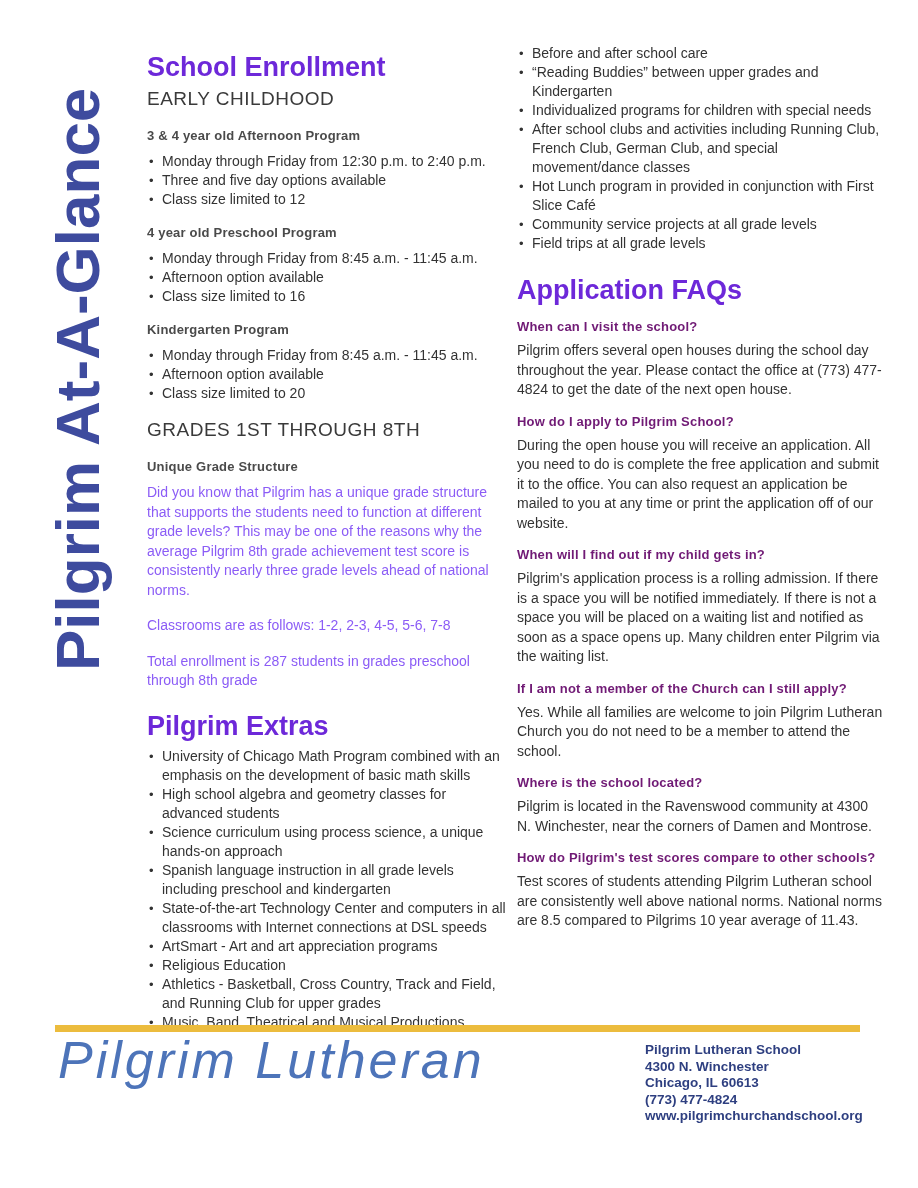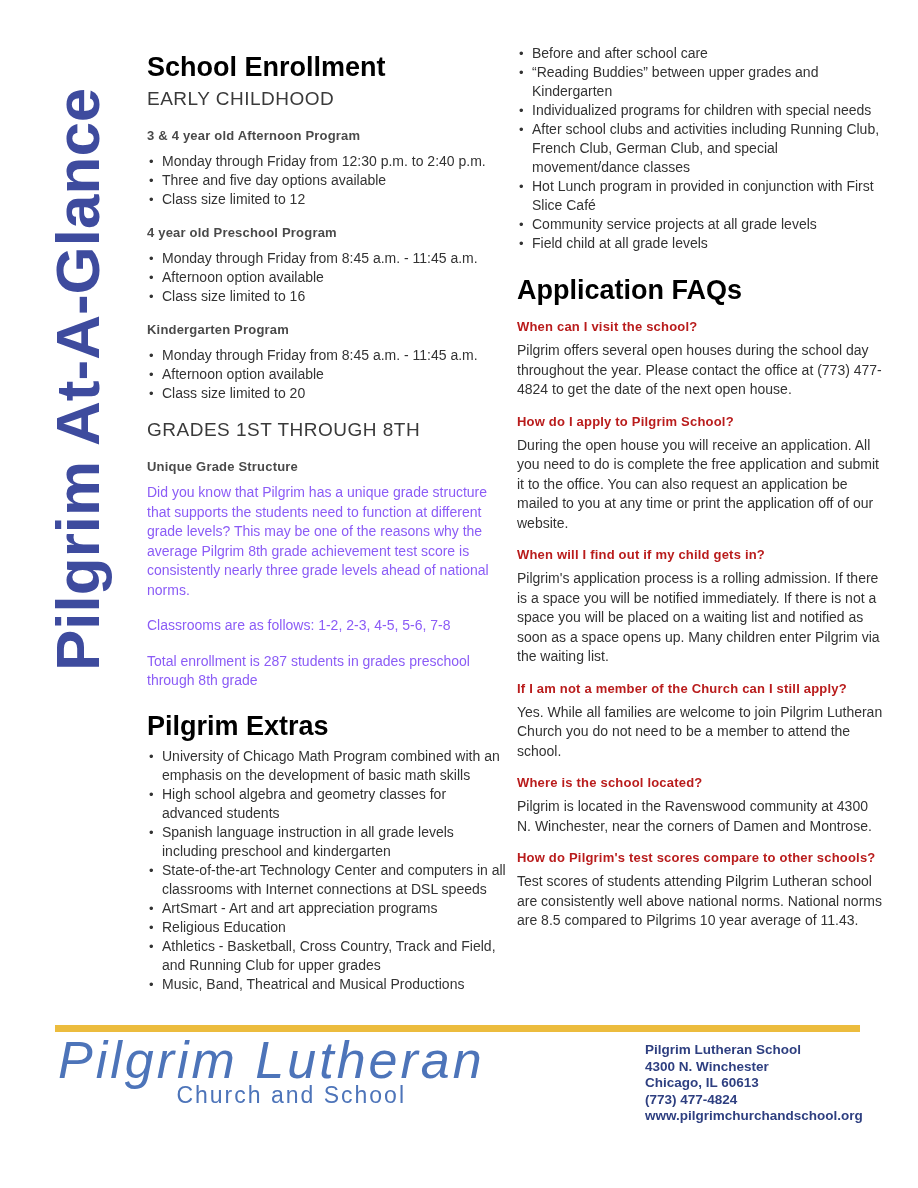--- a/index.html
+++ b/index.html
@@ -13,39 +13,39 @@
     position:absolute; left:26px; top:40px; height:678px;
     writing-mode:vertical-rl; transform:rotate(180deg);
     font-size:62px; font-weight:bold; color:#3e4b9e;
     letter-spacing:0px; line-height:104px; text-align:center; white-space:nowrap;
   }
 
   
   .col-left  { position:absolute; left:147px; top:52px; width:360px; }
   .col-right { position:absolute; left:517px; top:44px; width:368px; }
 
-  h1.section { font-size:27px; line-height:30px; font-weight:bold; color:#000000; margin:0 0 6px 0; }
+  h1.section { font-size:27px; line-height:30px; font-weight:bold; color:#6d28d9; margin:0 0 6px 0; }
   h2.subsection { font-size:19px; line-height:22px; font-weight:500; color:#3a3a3a; margin:0 0 18px 0; letter-spacing:0.5px; }
   h3.minor { font-size:13px; line-height:15px; font-weight:bold; color:#4a4a4a; margin:0 0 9px 0; letter-spacing:0.2px; }
 
   ul.bullets { list-style:none; margin:0 0 16px 0; padding:0; }
   ul.bullets li {
     position:relative; padding-left:15px; font-size:14px; line-height:19px; color:#333333;
   }
   ul.bullets li::before {
     content:"•"; position:absolute; left:2px; top:0; font-size:13px; color:#333333;
   }
 
   p.body { font-size:14px; line-height:19.5px; color:#8b5cf6; margin:0 0 16px 0; }
 
   .grades-block { margin-top:13px; }
   .extras-block { margin-top:20px; }
   .faq-block { margin-top:22px; }
 
-  .faq-q { font-size:13px; line-height:15px; font-weight:bold; color:#b91c1c; margin:14px 0 7px 0; letter-spacing:0.2px; }
+  .faq-q { font-size:13px; line-height:15px; font-weight:bold; color:#701a75; margin:14px 0 7px 0; letter-spacing:0.2px; }
   .faq-a { font-size:14px; line-height:19.5px; color:#333333; margin:0 0 6px 0; }
 
   
   .footer-rule { position:absolute; left:55px; top:1025px; width:805px; height:7px; background:#ecbc3d; }
   .logo { position:absolute; left:58px; top:1038px; width:352px; color:#4d74b9; }
   .logo-line1 { font-size:52px; line-height:44px; font-weight:400; letter-spacing:3px; white-space:nowrap;font-style:italic; }
   .logo-line2 { font-size:23px; line-height:26px; font-weight:400; letter-spacing:2px; text-align:right; padding-right:4px; white-space:nowrap; }
   .address { position:absolute; left:645px; top:1042px; width:240px; color:#2e3f80; font-size:13.5px; line-height:16.5px; font-weight:bold; }
 </style>
 </head>
@@ -86,39 +86,40 @@
       <p class="body">Did you know that Pilgrim has a unique grade structure that supports the students need to function at different grade levels?  This may be one of the reasons why the average Pilgrim 8th grade achievement test score is consistently nearly three grade levels ahead of national norms.</p>
       <p class="body">Classrooms are as follows: 1-2, 2-3, 4-5, 5-6, 7-8</p>
       <p class="body">Total enrollment is 287 students in grades preschool through 8th grade</p>
     </div>
 
     <div class="extras-block">
       <h1 class="section">Pilgrim Extras</h1>
       <ul class="bullets">
         <li>University of Chicago Math Program combined with an emphasis on the development of basic math skills</li>
         <li>High school algebra and geometry classes for advanced students</li>
+        <li>Science curriculum using process science, a unique hands-on approach</li>
         <li>Spanish language instruction in all grade levels including preschool and kindergarten</li>
         <li>State-of-the-art Technology Center and computers in all classrooms with Internet connections at DSL speeds</li>
         <li>ArtSmart - Art and art appreciation programs</li>
         <li>Religious Education</li>
         <li>Athletics - Basketball, Cross Country, Track and Field, and Running Club for upper grades</li>
         <li>Music, Band, Theatrical and Musical Productions</li>
       </ul>
     </div>
   </div>
 
   <div class="col-right">
     <ul class="bullets">
       <li>Before and after school care</li>
       <li>“Reading Buddies” between upper grades and Kindergarten</li>
       <li>Individualized programs for children with special needs</li>
       <li>After school clubs and activities including Running Club, French Club, German Club, and special movement/dance classes</li>
       <li>Hot Lunch program in provided in conjunction with First Slice Café</li>
       <li>Community service projects at all grade levels</li>
-      <li>Field child at all grade levels</li>
+      <li>Field trips at all grade levels</li>
     </ul>
 
     <div class="faq-block">
       <h1 class="section">Application FAQs</h1>
 
       <div class="faq-q">When can I visit the school?</div>
       <div class="faq-a">Pilgrim offers several open houses during the school day throughout the year. Please contact the office at (773) 477-4824 to get the date of the next open house.</div>
 
       <div class="faq-q">How do I apply to Pilgrim School?</div>
       <div class="faq-a">During the open house you will receive an application. All you need to do is complete the free application and submit it to the office. You can also request an application be mailed to you at any time or print the application off of our website.</div>
@@ -134,21 +135,20 @@
 
       <div class="faq-q">How do Pilgrim's test scores compare to other schools?</div>
       <div class="faq-a">Test scores of students attending Pilgrim Lutheran school are consistently well above national norms. National norms are 8.5 compared to Pilgrims 10 year average of 11.43.</div>
     </div>
   </div>
 
   <div class="footer-rule"></div>
 
   <div class="logo">
     <div class="logo-line1">Pilgrim Lutheran</div>
-    <div class="logo-line2">Church and School</div>
   </div>
 
   <div class="address">
     <div>Pilgrim Lutheran School</div>
     <div>4300 N. Winchester</div>
     <div>Chicago, IL 60613</div>
     <div>(773) 477-4824</div>
     <div>www.pilgrimchurchandschool.org</div>
   </div>
 

